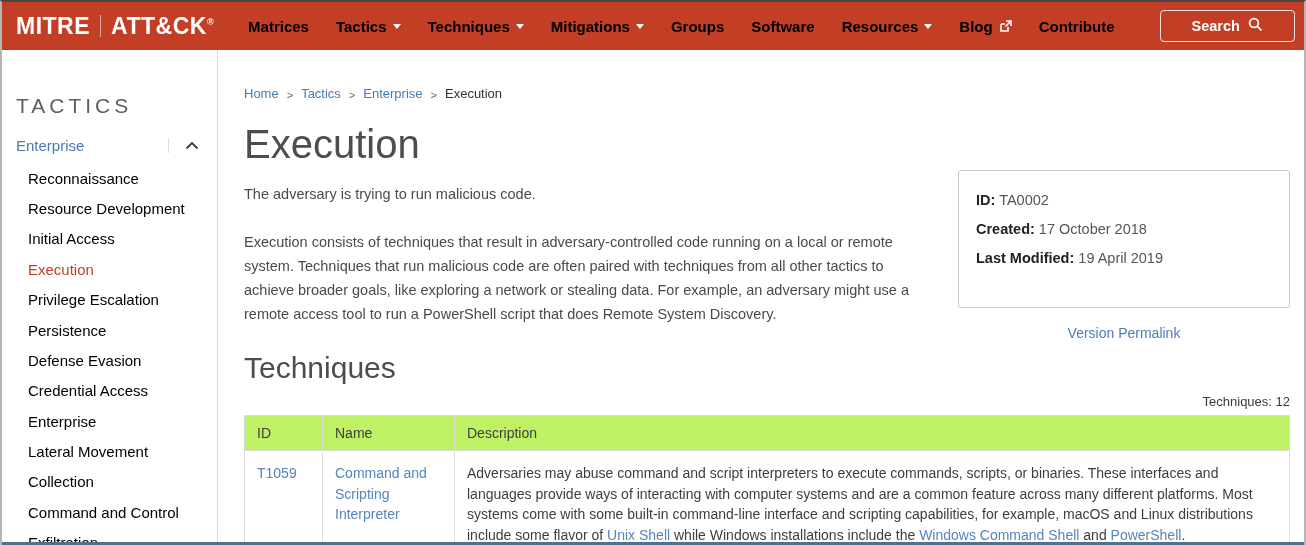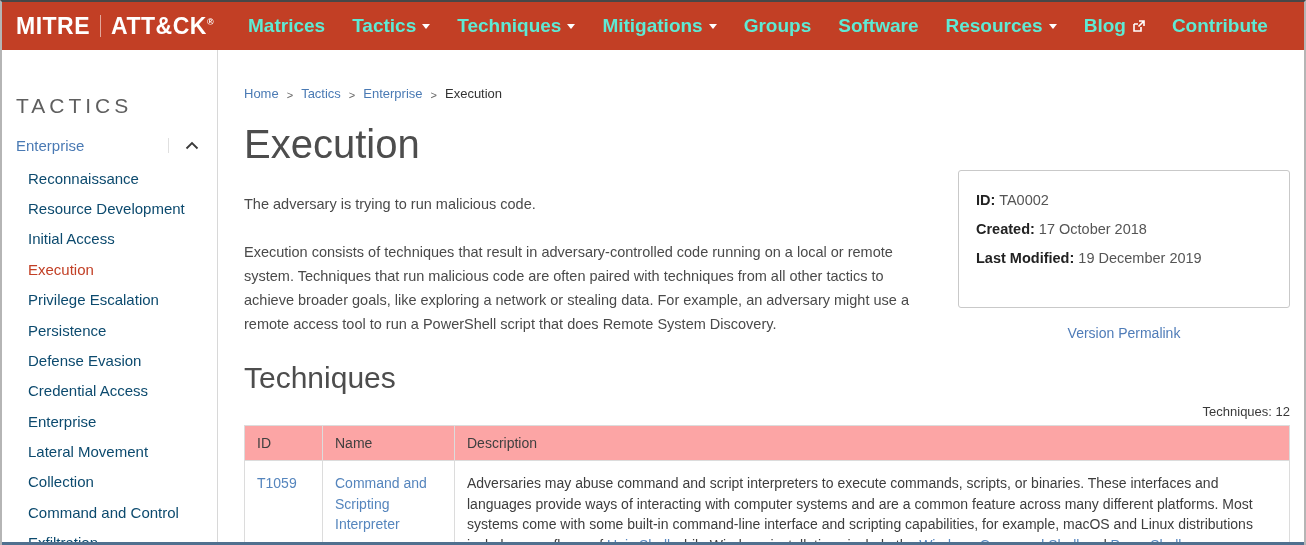--- a/index.html
+++ b/index.html
@@ -10,70 +10,70 @@
 
   
   .topbar { height:48px; background:#c23f25; display:flex; align-items:center;
     padding:0 12px 0 14px; color:#fff; }
   .logo { display:flex; align-items:baseline; gap:10px; margin-right:34px; }
   .logo .mitre { font-size:23px; font-weight:700; letter-spacing:0.5px; }
   .logo .sep { width:1px; height:22px; background:rgba(255,255,255,0.55); align-self:center; }
   .logo .attack { font-size:23px; font-weight:700; letter-spacing:0.5px; }
   .logo sup { font-size:9px; vertical-align:super; }
   .nav { margin-left:auto; display:flex; align-items:center; gap:27px; }
-  .nav a { color:#5eead4; text-decoration:none; font-size:19px; font-weight:700;
+  .nav a { color:#000000; text-decoration:none; font-size:15px; font-weight:700;
     display:flex; align-items:center; gap:6px; white-space:nowrap; }
   .caret { width:0; height:0; border-left:4px solid transparent; border-right:4px solid transparent;
     border-top:5px solid #fff; display:inline-block; }
   .ext-icon svg { display:block; }
   .search-btn { margin-left:18px; background:transparent; border:1px solid rgba(255,255,255,0.85);
     border-radius:4px; color:#fff; font-size:14.5px; font-weight:700; padding:6px 31px;
     display:flex; align-items:center; gap:8px; cursor:pointer;
     font-family:"Liberation Sans","DejaVu Sans",sans-serif; }
 
   
   .page { display:flex; height:494px; }
   aside { width:216px; flex:none; border-right:1px solid #d8d8d8; padding:44px 0 0 14px; }
   .side-title { font-size:21px; color:#5f5f5f; letter-spacing:4px; margin-bottom:14px; }
   .ent-row { display:flex; align-items:center; font-size:15px; color:#4a7ab4; cursor:pointer;
     padding:5px 0; }
   .ent-row .chev-box { margin-left:auto; border-left:1px solid #e0e0e0; padding:3px 18px 3px 16px; }
   .chev-box svg { display:block; }
   .tactic-list { margin-top:4px; }
   .tactic-list a { display:block; padding:6.7px 0 6.7px 12px; font-size:15px;
-    color:#0c4a6e; text-decoration:none; }
+    color:#000000; text-decoration:none; }
   .tactic-list a.active { color:#c23f25; }
 
   main { flex:1; padding:36px 14px 0 26px; }
 
   
   .breadcrumb { font-size:13px; color:#555; display:flex; gap:8px; align-items:flex-end; }
   .breadcrumb a { color:#4a7ab4; text-decoration:none; }
   .breadcrumb .cur { color:#333; }
   .breadcrumb .sep { color:#666; font-size:11px; }
 
   h1.page-title { font-size:40px; font-weight:300; color:#4d4d4d; margin:21px 0 2px 0; }
 
   .intro-row { display:flex; align-items:flex-start; }
-  .paragraphs { width:692px; flex:none; margin-top:23px; color:#4a4a4a; }
+  .paragraphs { width:692px; flex:none; margin-top:13px; color:#4a4a4a; }
   .paragraphs p { font-size:14.5px; line-height:24px; margin-bottom:24px; }
   .card-col { margin-left:auto; width:332px; flex:none; margin-top:1px; }
   .info-card { border:1px solid #c9c9c9; border-radius:3px; padding:15px 17px 34px 17px; }
   .info-card .line { font-size:14.5px; color:#555; padding:6px 0 7px 0; }
   .info-card .lbl { font-weight:700; color:#222; }
   .permalink-wrap { text-align:center; margin-top:16px; }
   .permalink-wrap a { font-size:14px; color:#4f7cb8; text-decoration:none; }
 
   h2.section-title { font-size:30px; font-weight:300; color:#4d4d4d; margin:1px 0 0 0; }
   .count { text-align:right; font-size:13px; color:#3a3a3a; margin:9px 0 6px 0; }
 
   
   table.tech { border-collapse:collapse; width:100%; table-layout:fixed; }
   table.tech th, table.tech td { border:1px solid #dcdcdc; vertical-align:top; text-align:left; }
-  table.tech th { background:#fca5a5; font-size:14px; font-weight:400; color:#3f3f3f;
+  table.tech th { background:#bef264; font-size:14px; font-weight:400; color:#3f3f3f;
     padding:9px 12px; }
   table.tech td { padding:12px; font-size:14px; line-height:20.5px; color:#3d3d3d; }
   .col-id { width:78px; }
   .col-name { width:132px; }
   table.tech a { color:#5585bd; text-decoration:none; }
   .tlink { color:#5585bd; cursor:pointer; }
 
   .bottom-edge { position:absolute; left:0; right:0; bottom:0; height:3px; background:#50708f; }
 </style>
 </head>
@@ -189,21 +189,21 @@
             <div class="line">
               <span class="lbl">ID:</span>
               <span>TA0002</span>
             </div>
             <div class="line">
               <span class="lbl">Created:</span>
               <span>17 October 2018</span>
             </div>
             <div class="line">
               <span class="lbl">Last Modified:</span>
-              <span>19 December 2019</span>
+              <span>19 April 2019</span>
             </div>
           </div>
           <div class="permalink-wrap">
             <a href="#">Version Permalink</a>
           </div>
         </div>
       </div>
 
       <h2 class="section-title">Techniques</h2>
       <div class="count">Techniques: 12</div>

